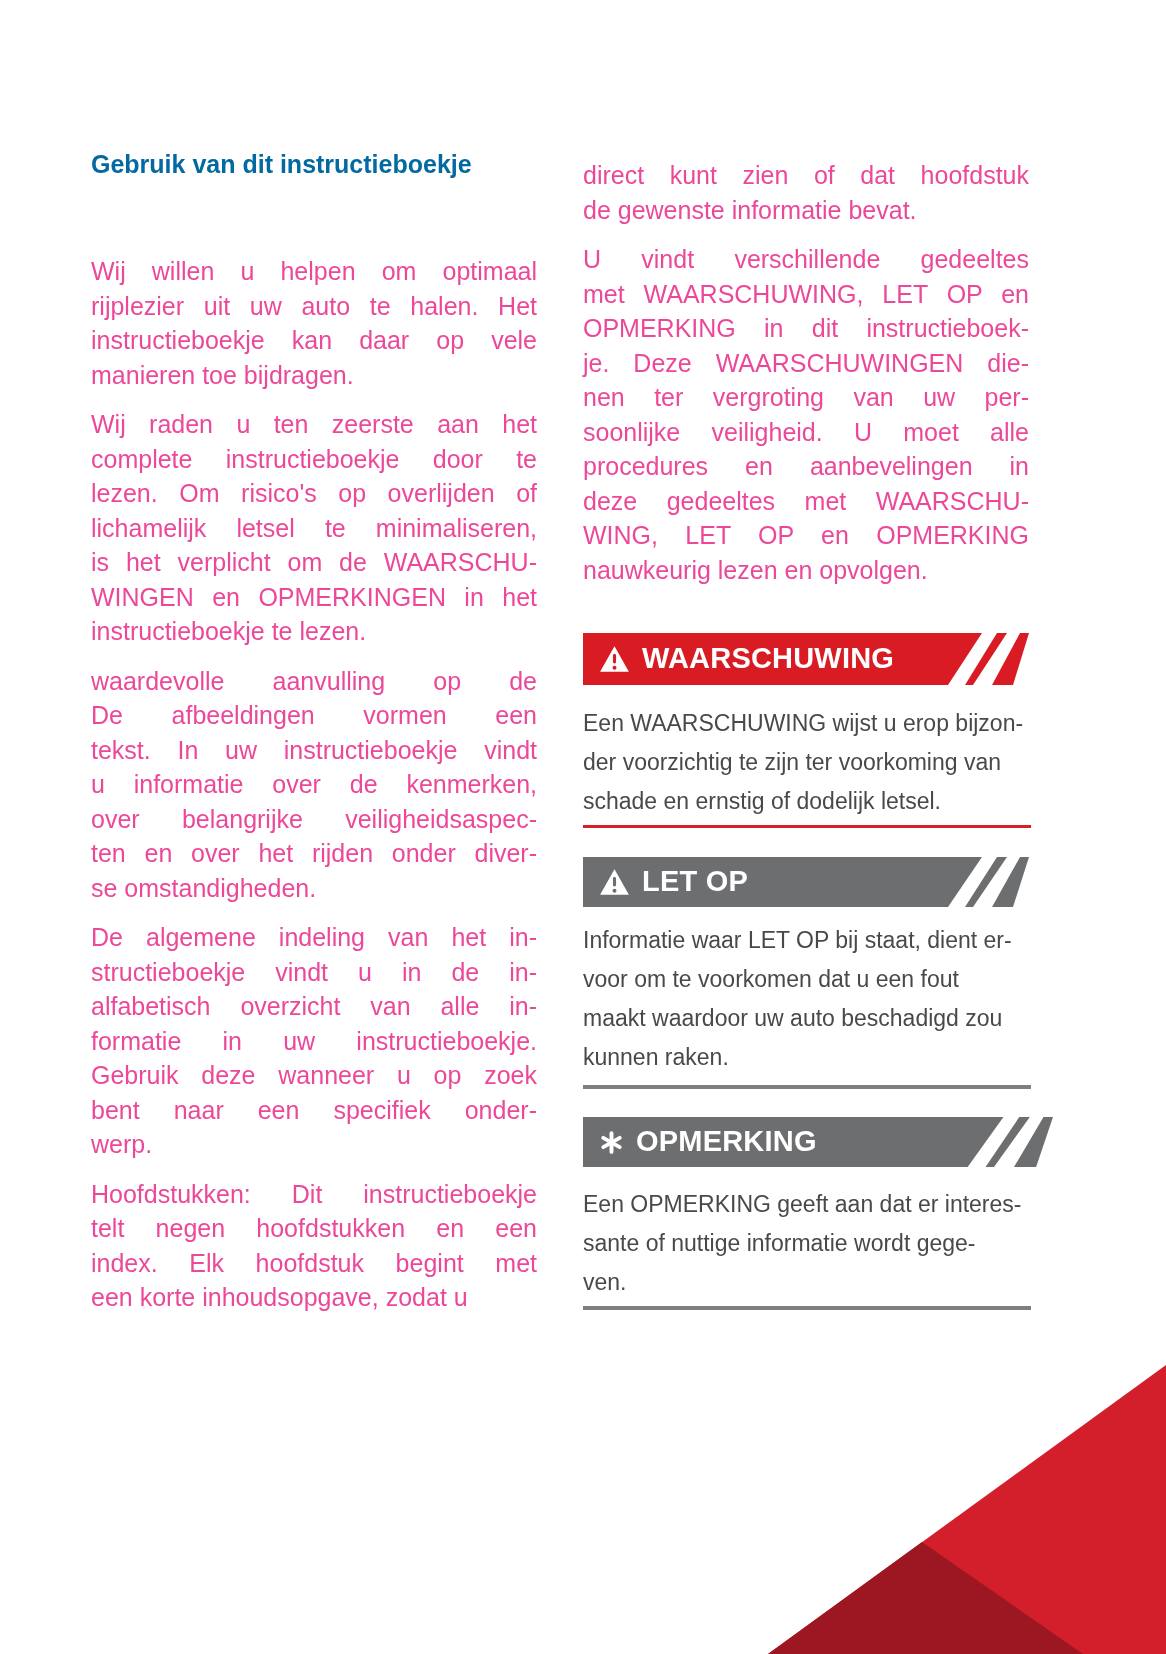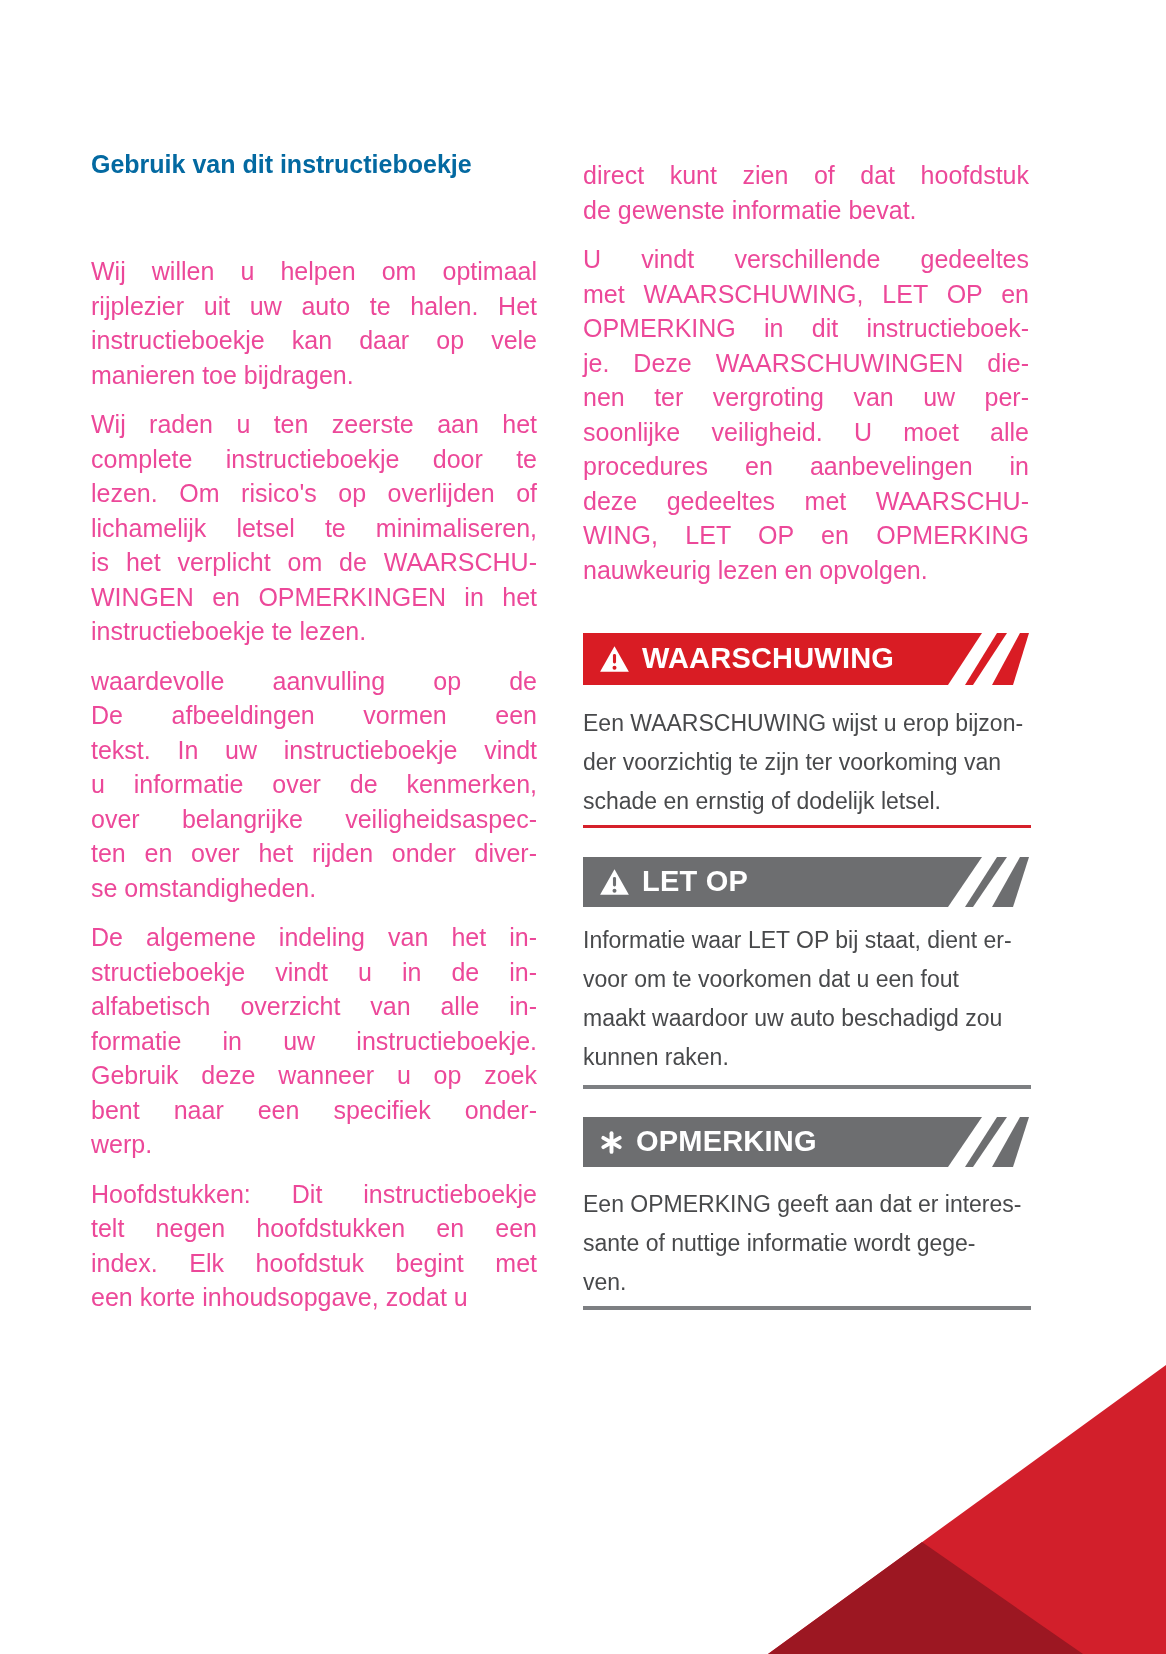--- a/index.html
+++ b/index.html
@@ -147,21 +147,21 @@
     </div>
   </div>
   <div class="callout-note" style="top:921px;">
       <div>Informatie waar LET OP bij staat, dient er-</div>
       <div>voor om te voorkomen dat u een fout</div>
       <div>maakt waardoor uw auto beschadigd zou</div>
       <div>kunnen raken.</div>
     </div>
   <div class="rule rule-gray" style="top:1085px;"></div>
 
-  <div class="banner" style="top:1117px;height:50px;">
+  <div class="banner" style="top:1117px;height:50px;padding-left:24px;">
     <svg class="banner-bg" viewBox="0 0 446 52" preserveAspectRatio="none">
       <polygon points="0,0 399,0 365,52 0,52" fill="#6d6e70"></polygon>
       <polygon points="414,0 424,0 390,52 382,52" fill="#6d6e70"></polygon>
       <polygon points="437,0 446,0 430,52 409,52" fill="#6d6e70"></polygon>
     </svg>
     <div class="banner-content">
       <svg viewBox="0 0 28 28" width="25" height="25">
         <g stroke="#ffffff" stroke-width="4.4" stroke-linecap="round">
           <line x1="14" y1="3.5" x2="14" y2="24.5"></line>
           <line x1="4.8" y1="8.8" x2="23.2" y2="19.2"></line>

